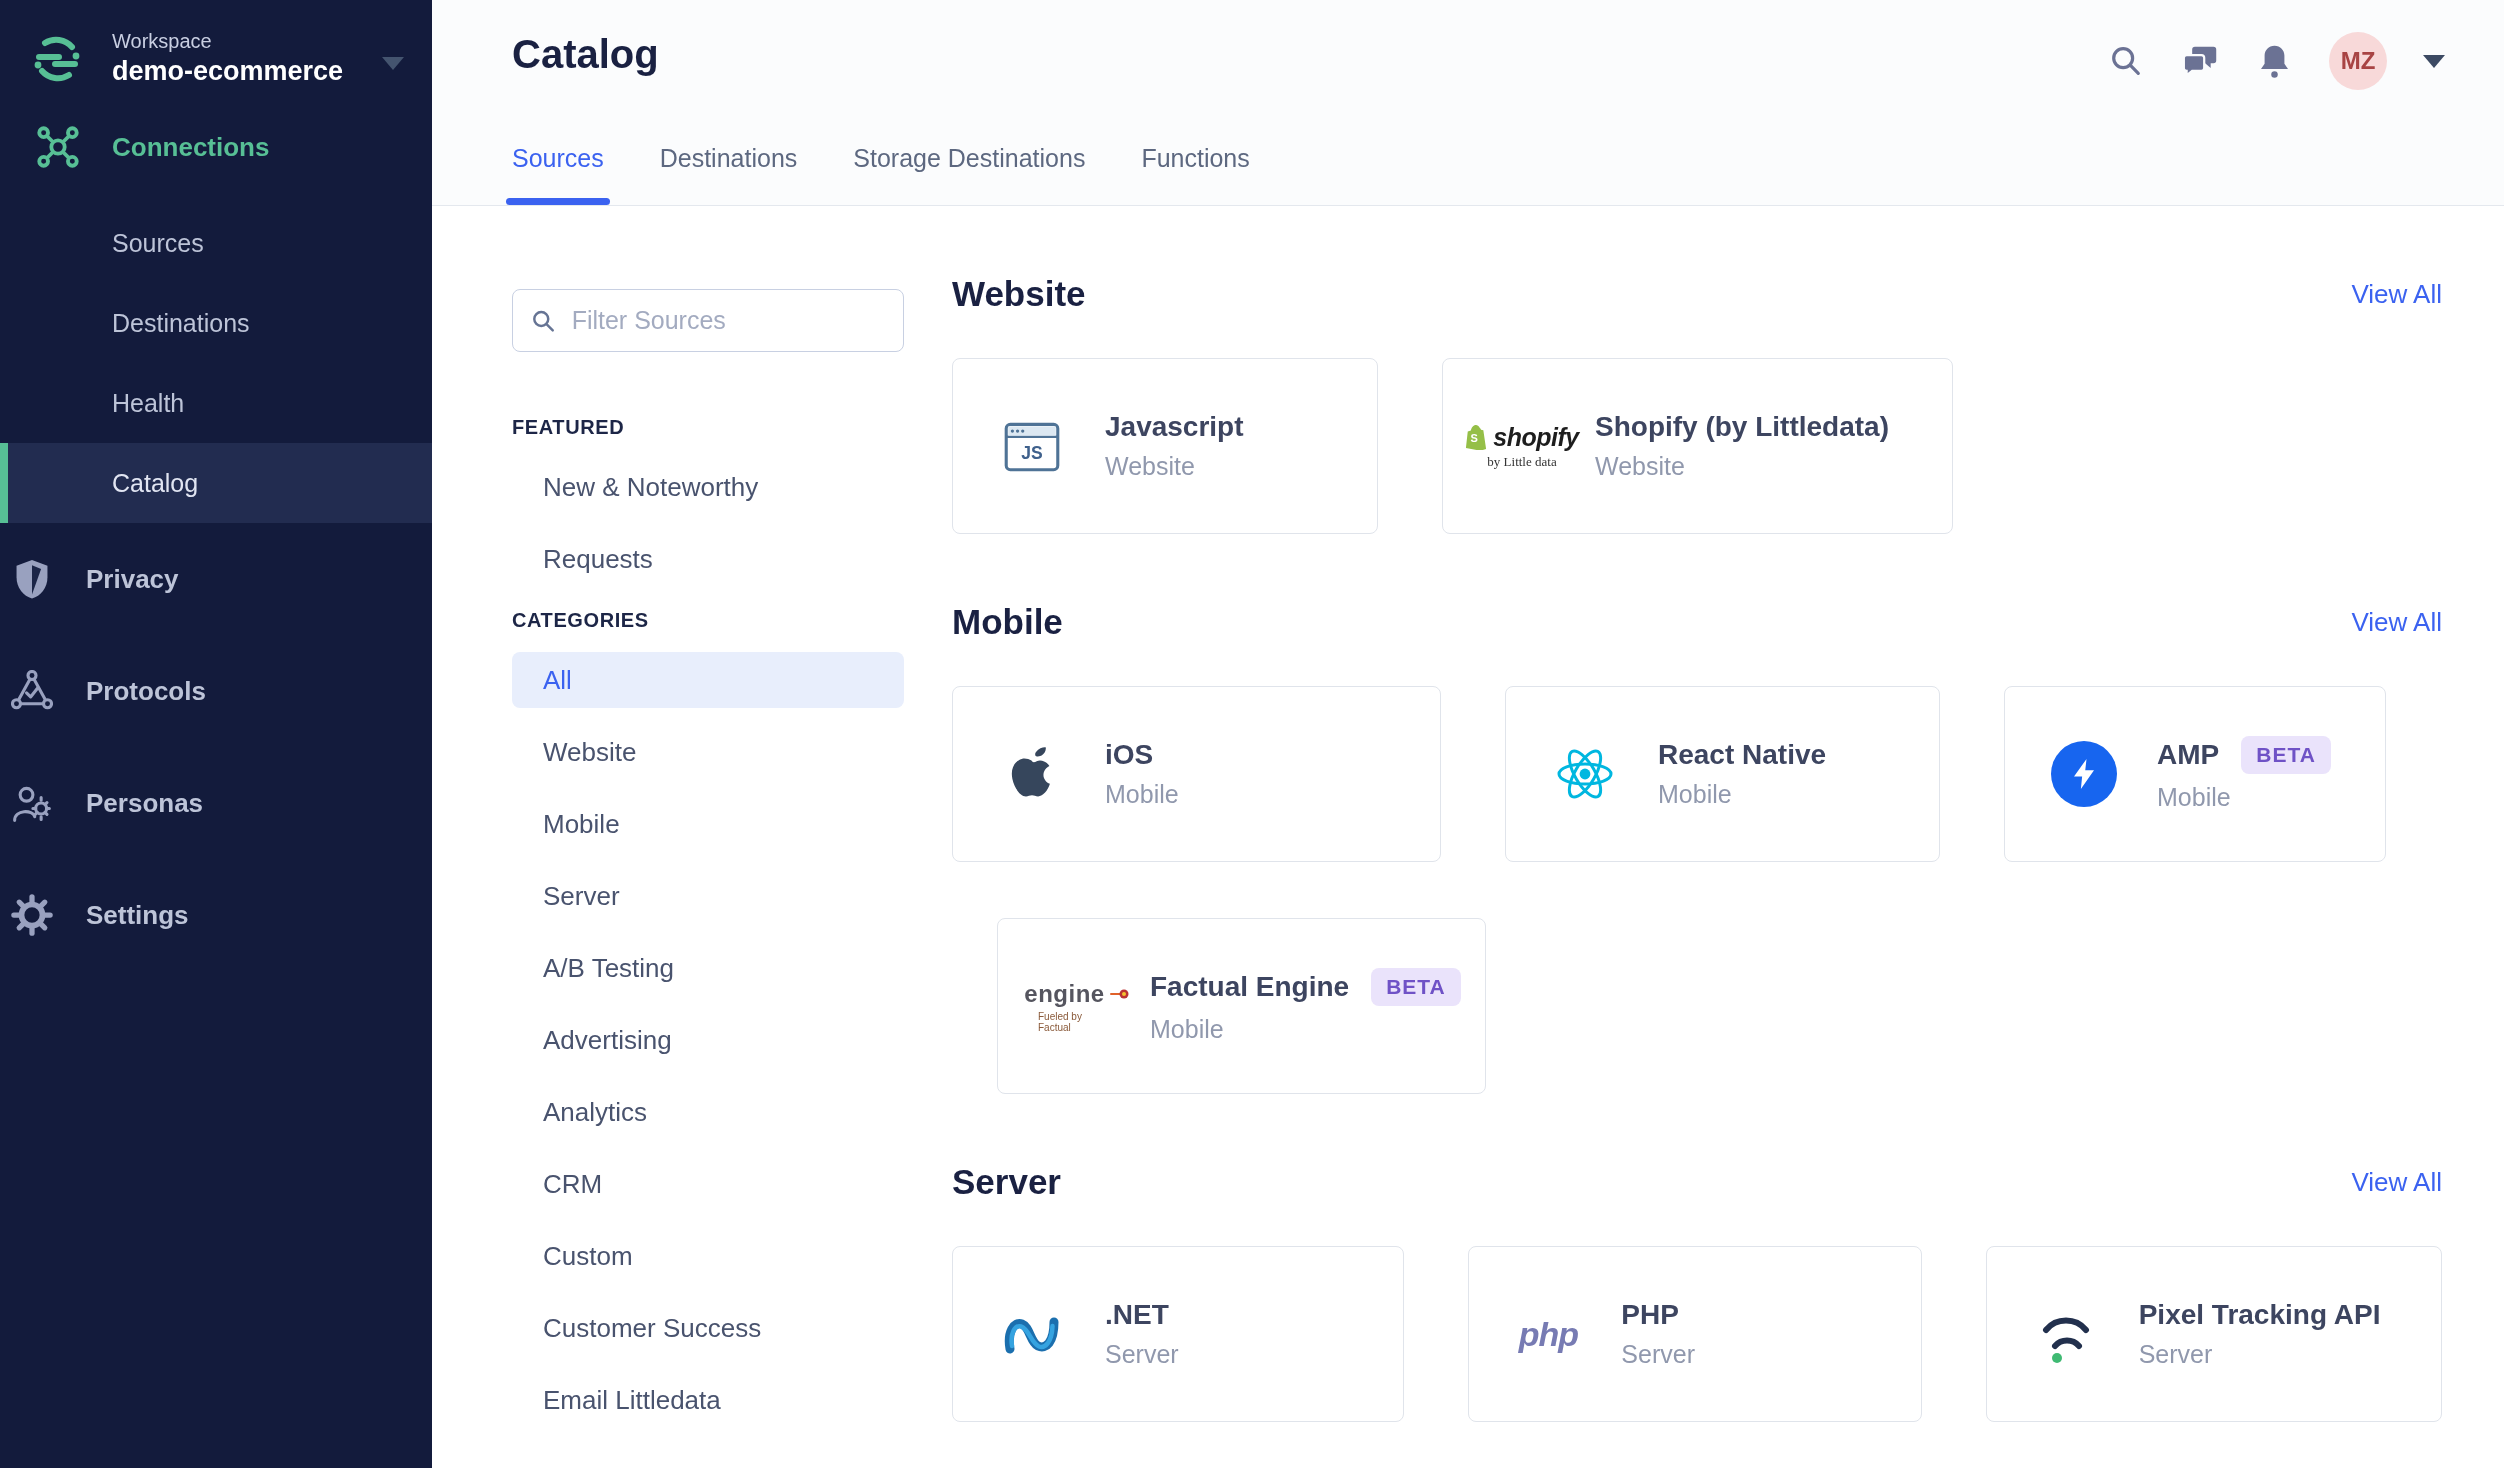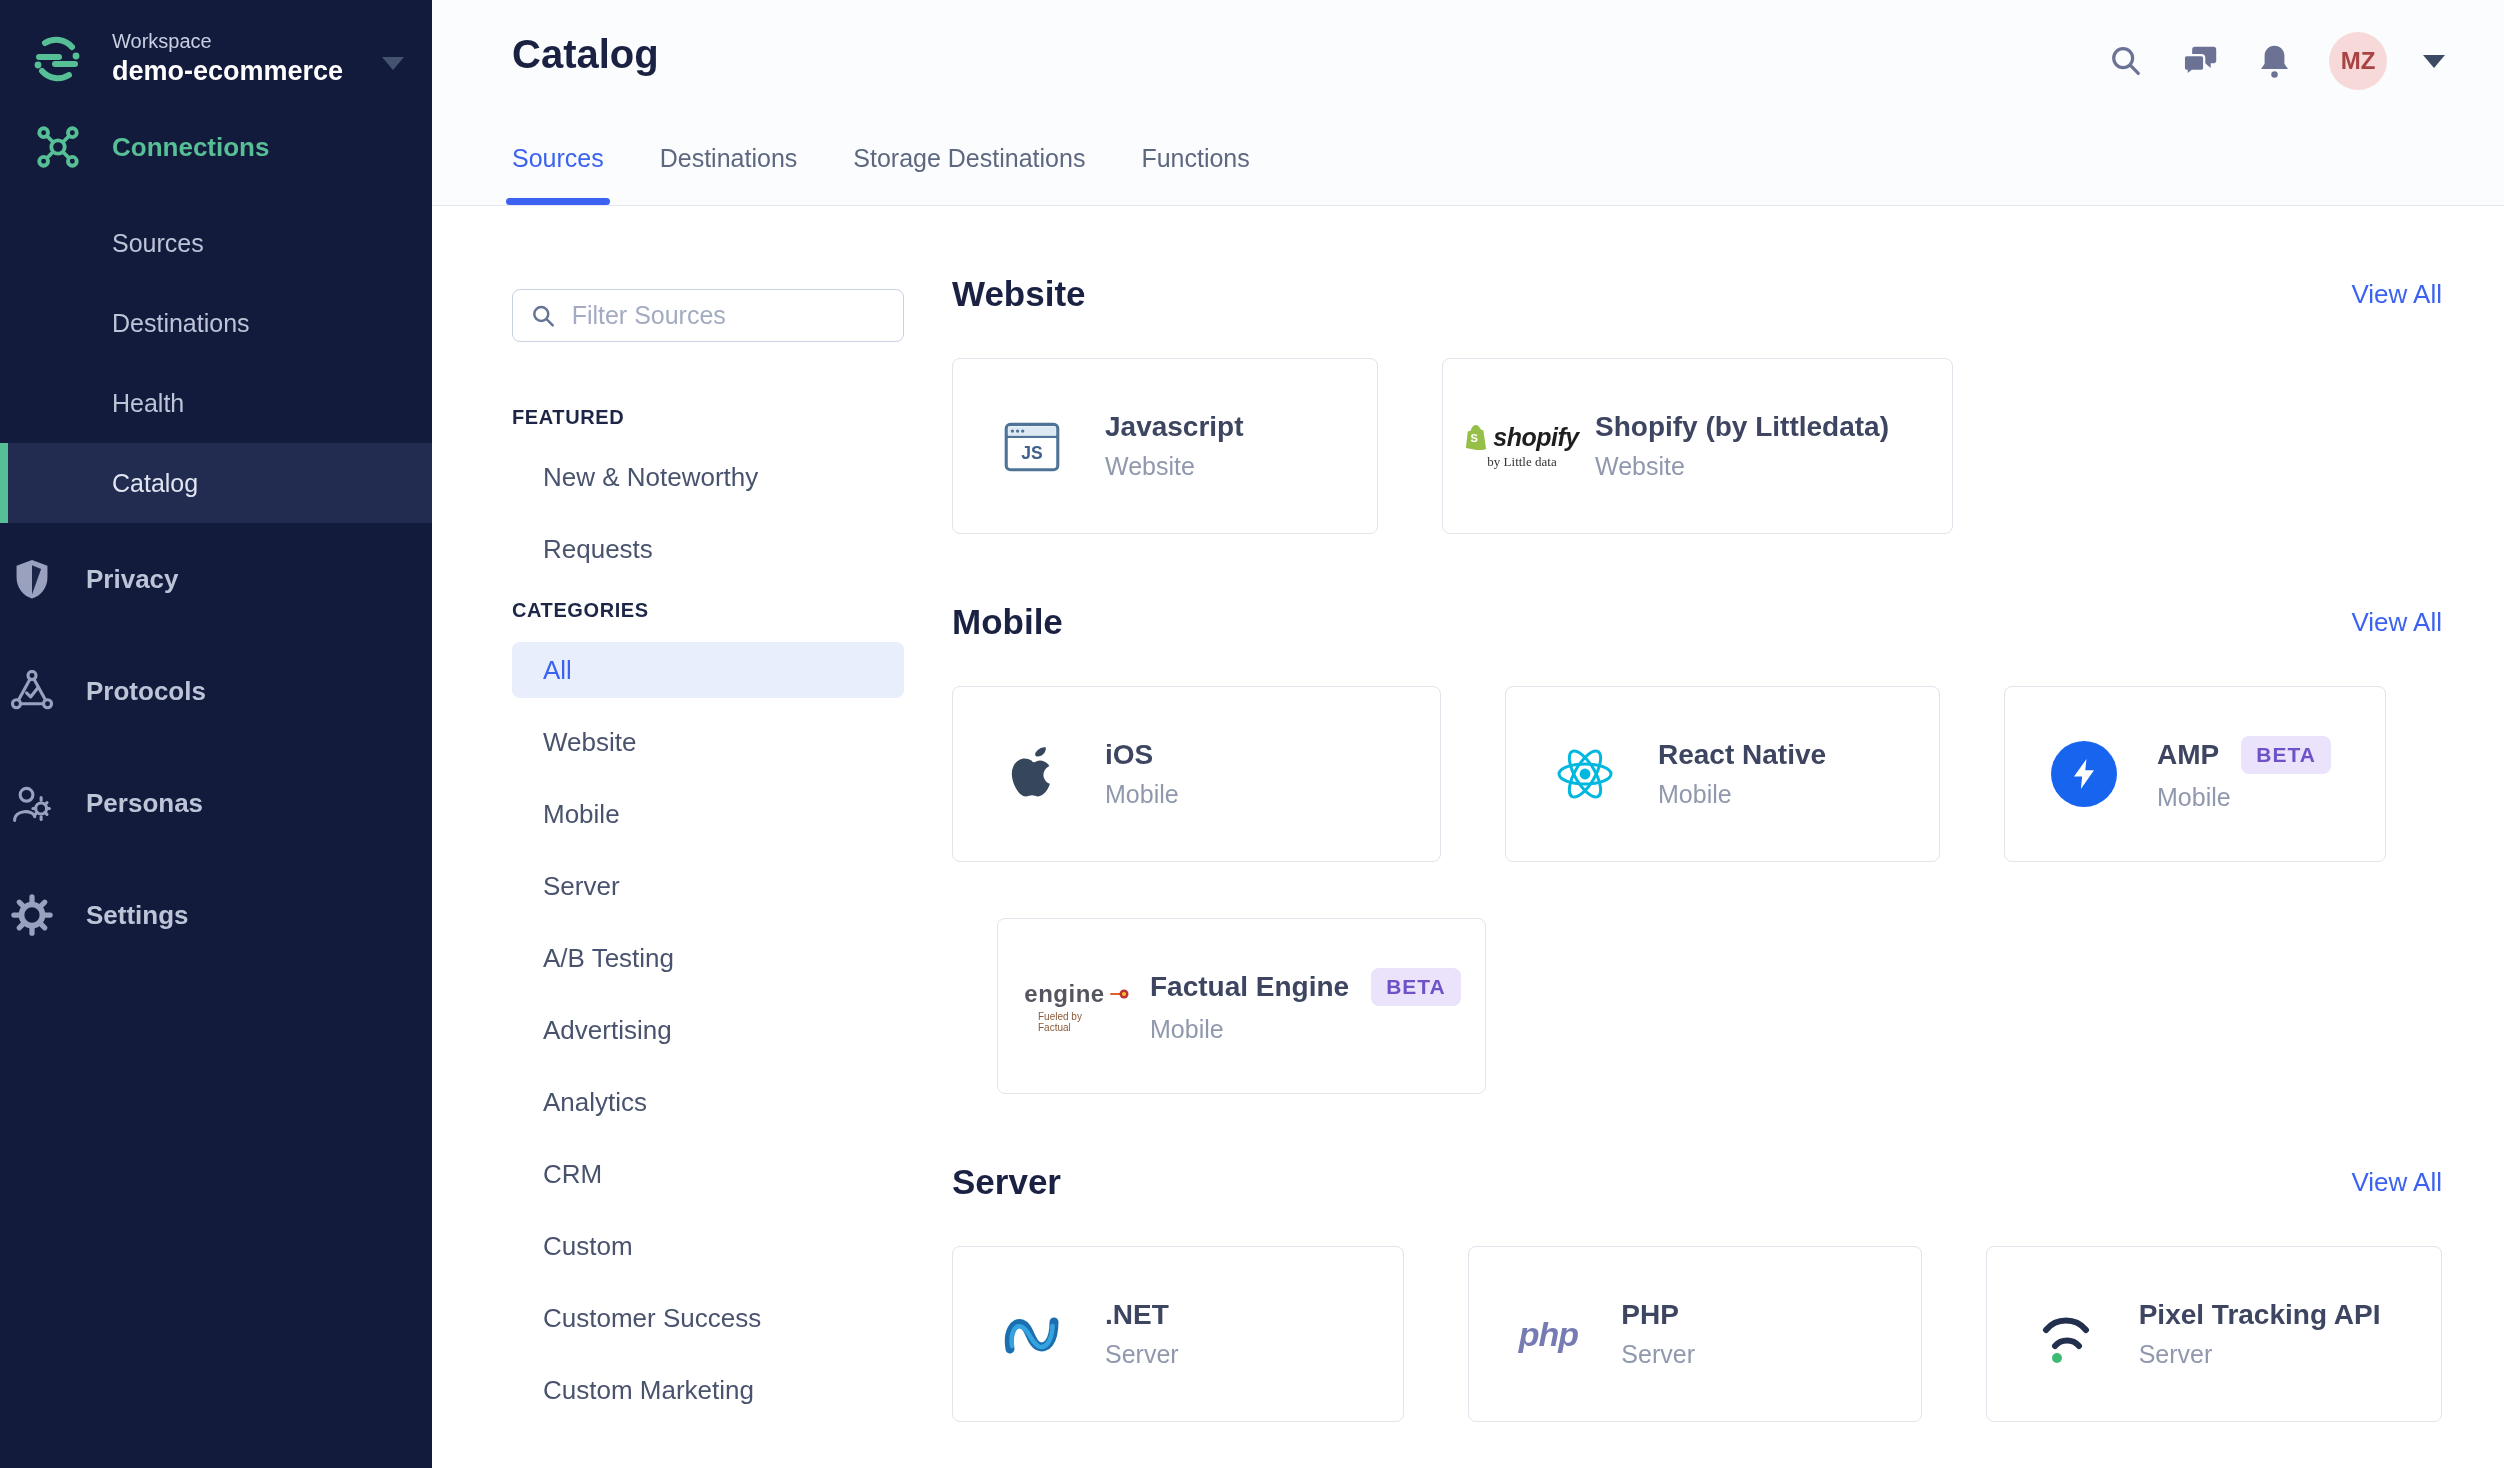--- a/index.html
+++ b/index.html
@@ -33,21 +33,21 @@
   .tab.active::after{content:"";position:absolute;left:-6px;right:-6px;bottom:0;height:7px;background:#3b62f0;border-radius:5px;}
   .top-icons{position:absolute;right:59px;top:32px;display:flex;align-items:center;gap:36px;}
   .tico{width:38px;height:38px;display:flex;align-items:center;justify-content:center;cursor:pointer;}
   .avatar{width:58px;height:58px;border-radius:50%;background:#f8d9d9;color:#a84444;font-size:24px;font-weight:600;display:flex;align-items:center;justify-content:center;cursor:pointer;}
   .tcaret{width:0;height:0;border-left:11px solid transparent;border-right:11px solid transparent;border-top:13px solid #3c4a63;cursor:pointer;}
 
   .content{flex:1;position:relative;overflow:hidden;background:#fff;}
 
   
   .filter-col{position:absolute;left:80px;top:83px;width:392px;}
-  .search-box{height:53px;border:1px solid #c8d0e2;border-radius:8px;display:flex;align-items:center;padding:0 18px;background:#fff;box-sizing:border-box;}
+  .search-box{height:63px;border:1px solid #c8d0e2;border-radius:8px;display:flex;align-items:center;padding:0 18px;background:#fff;box-sizing:border-box;}
   .search-box input{border:none;outline:none;font-size:25px;color:#3d4560;width:100%;margin-left:14px;font-family:"Liberation Sans",sans-serif;background:transparent;}
   .search-box input::placeholder{color:#a3abc0;}
   .side-label{font-size:20px;font-weight:bold;color:#1d2647;letter-spacing:0.6px;margin:64px 0 20px 0;}
   .side-label.cat{margin-top:22px;}
   .side-item{height:56px;display:flex;align-items:center;padding-left:31px;font-size:26px;color:#49536e;margin-bottom:16px;border-radius:8px;cursor:pointer;}
   .side-item.active{background:#e8eefc;color:#3b62f0;}
 
   
   .cards-col{position:absolute;left:520px;top:64px;right:62px;}
   .section{margin-top:64px;}
@@ -236,21 +236,21 @@
         <div class="side-item active">All</div>
         <div class="side-item">Website</div>
         <div class="side-item">Mobile</div>
         <div class="side-item">Server</div>
         <div class="side-item">A/B Testing</div>
         <div class="side-item">Advertising</div>
         <div class="side-item">Analytics</div>
         <div class="side-item">CRM</div>
         <div class="side-item">Custom</div>
         <div class="side-item">Customer Success</div>
-        <div class="side-item">Custom Marketing</div>
+        <div class="side-item">Email Littledata</div>
       </div>
 
       <div class="cards-col">
 
         <div class="section">
           <div class="sec-head">
             <div class="sec-title">Website</div>
             <div class="view-all">View All</div>
           </div>
           <div class="cards-row">

